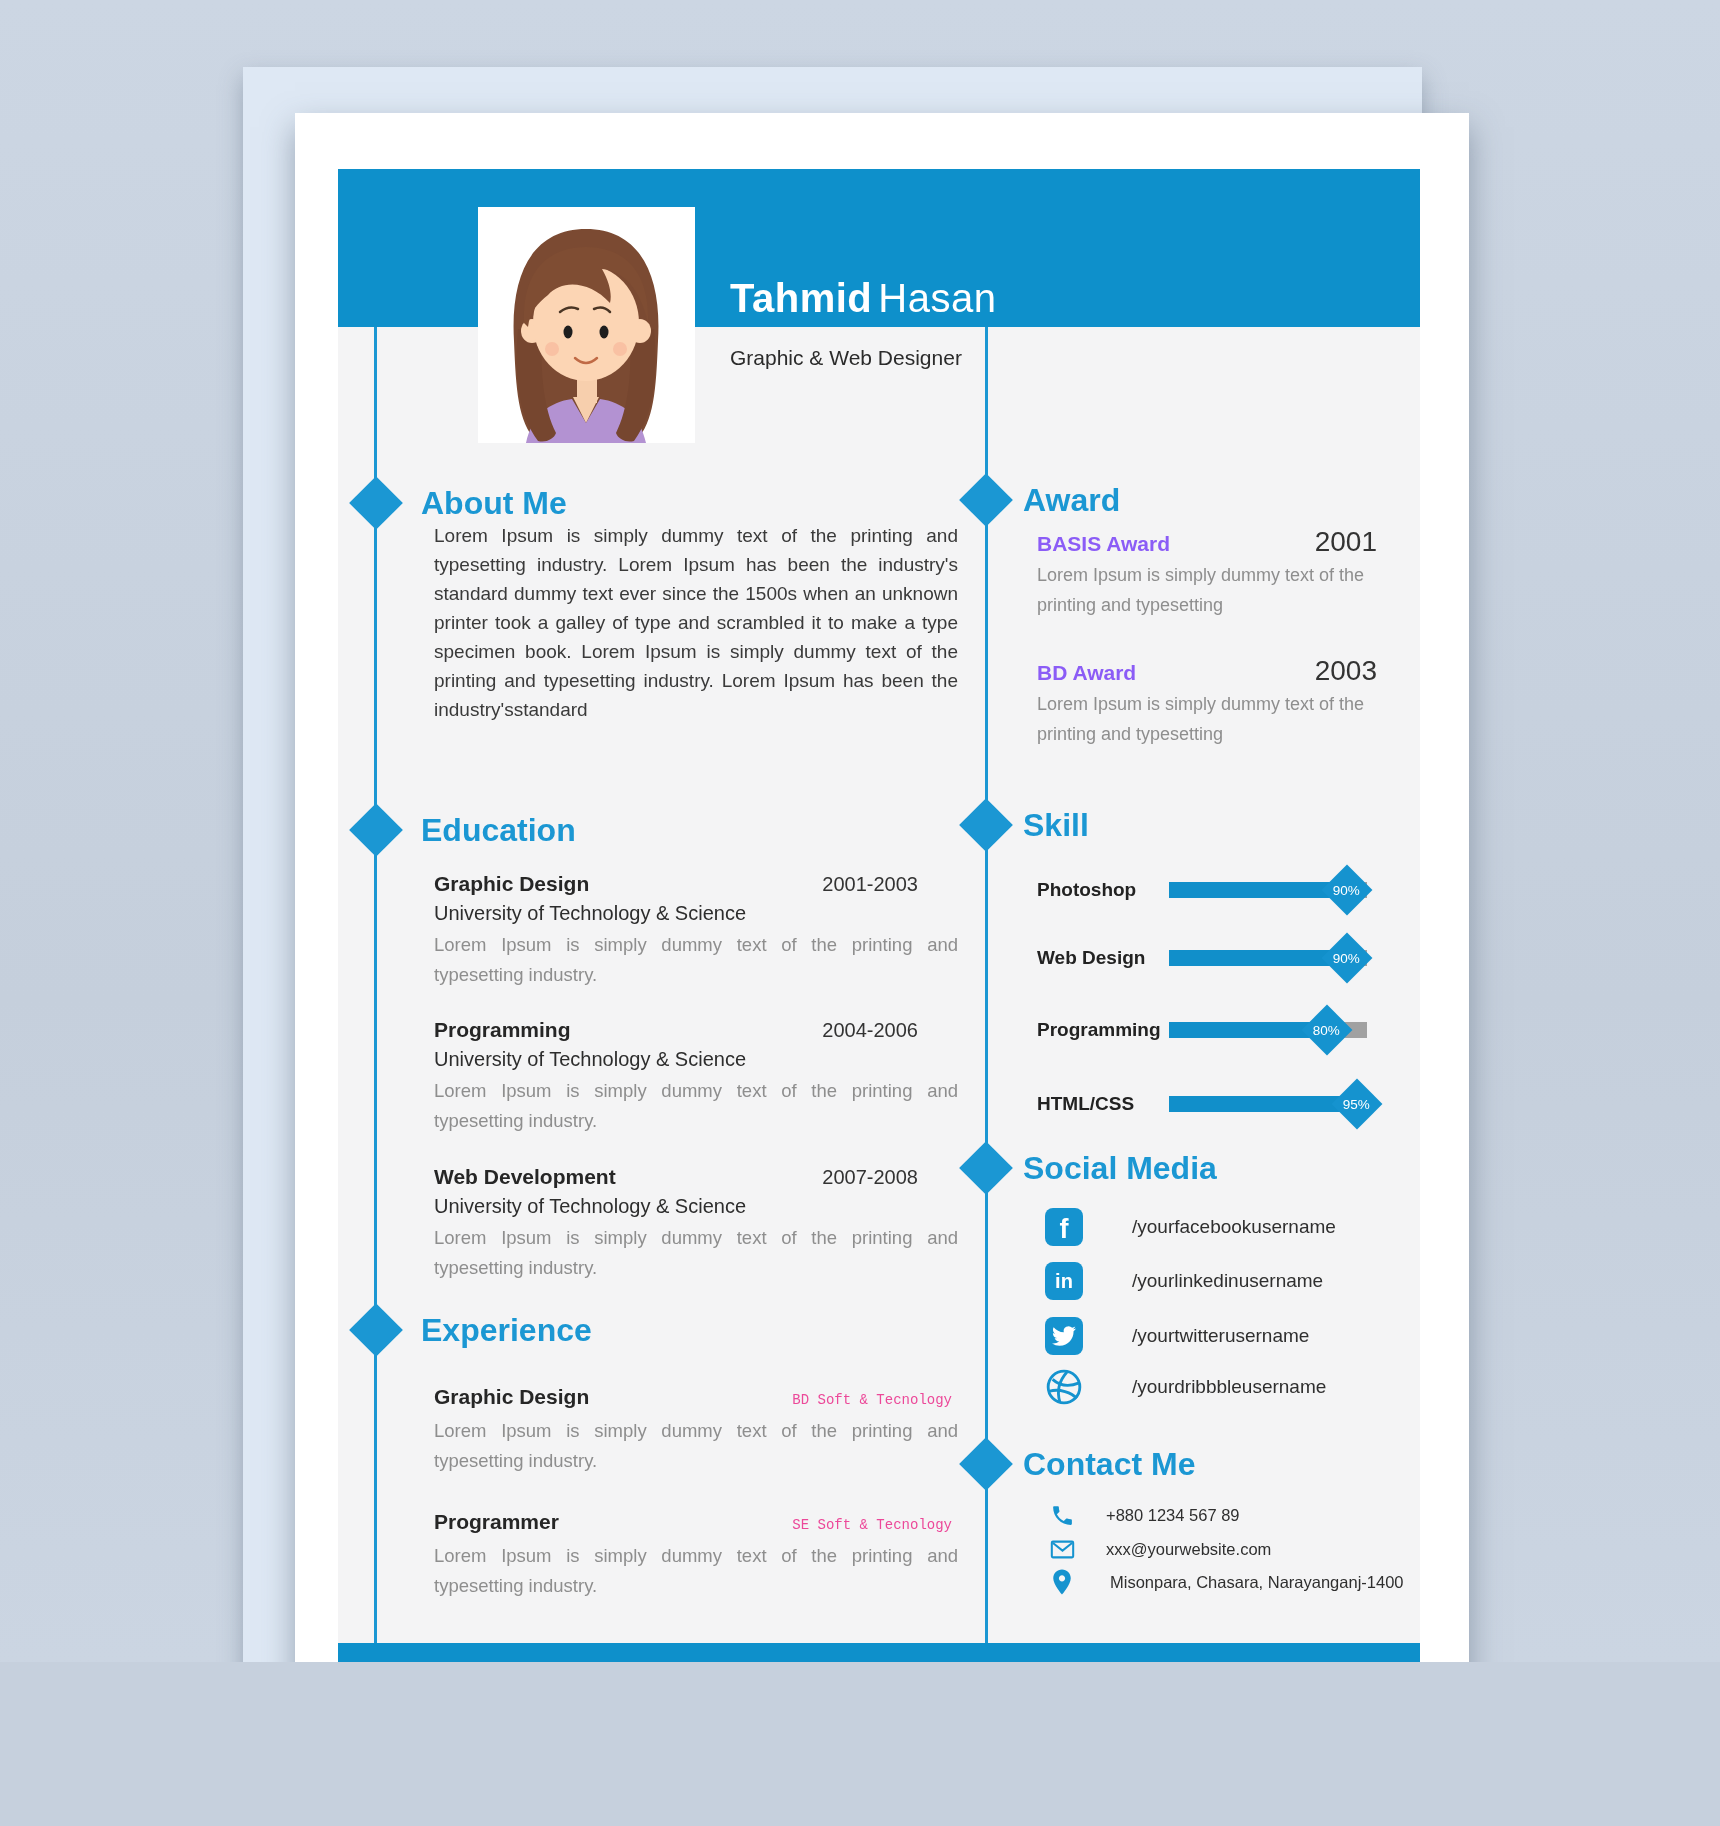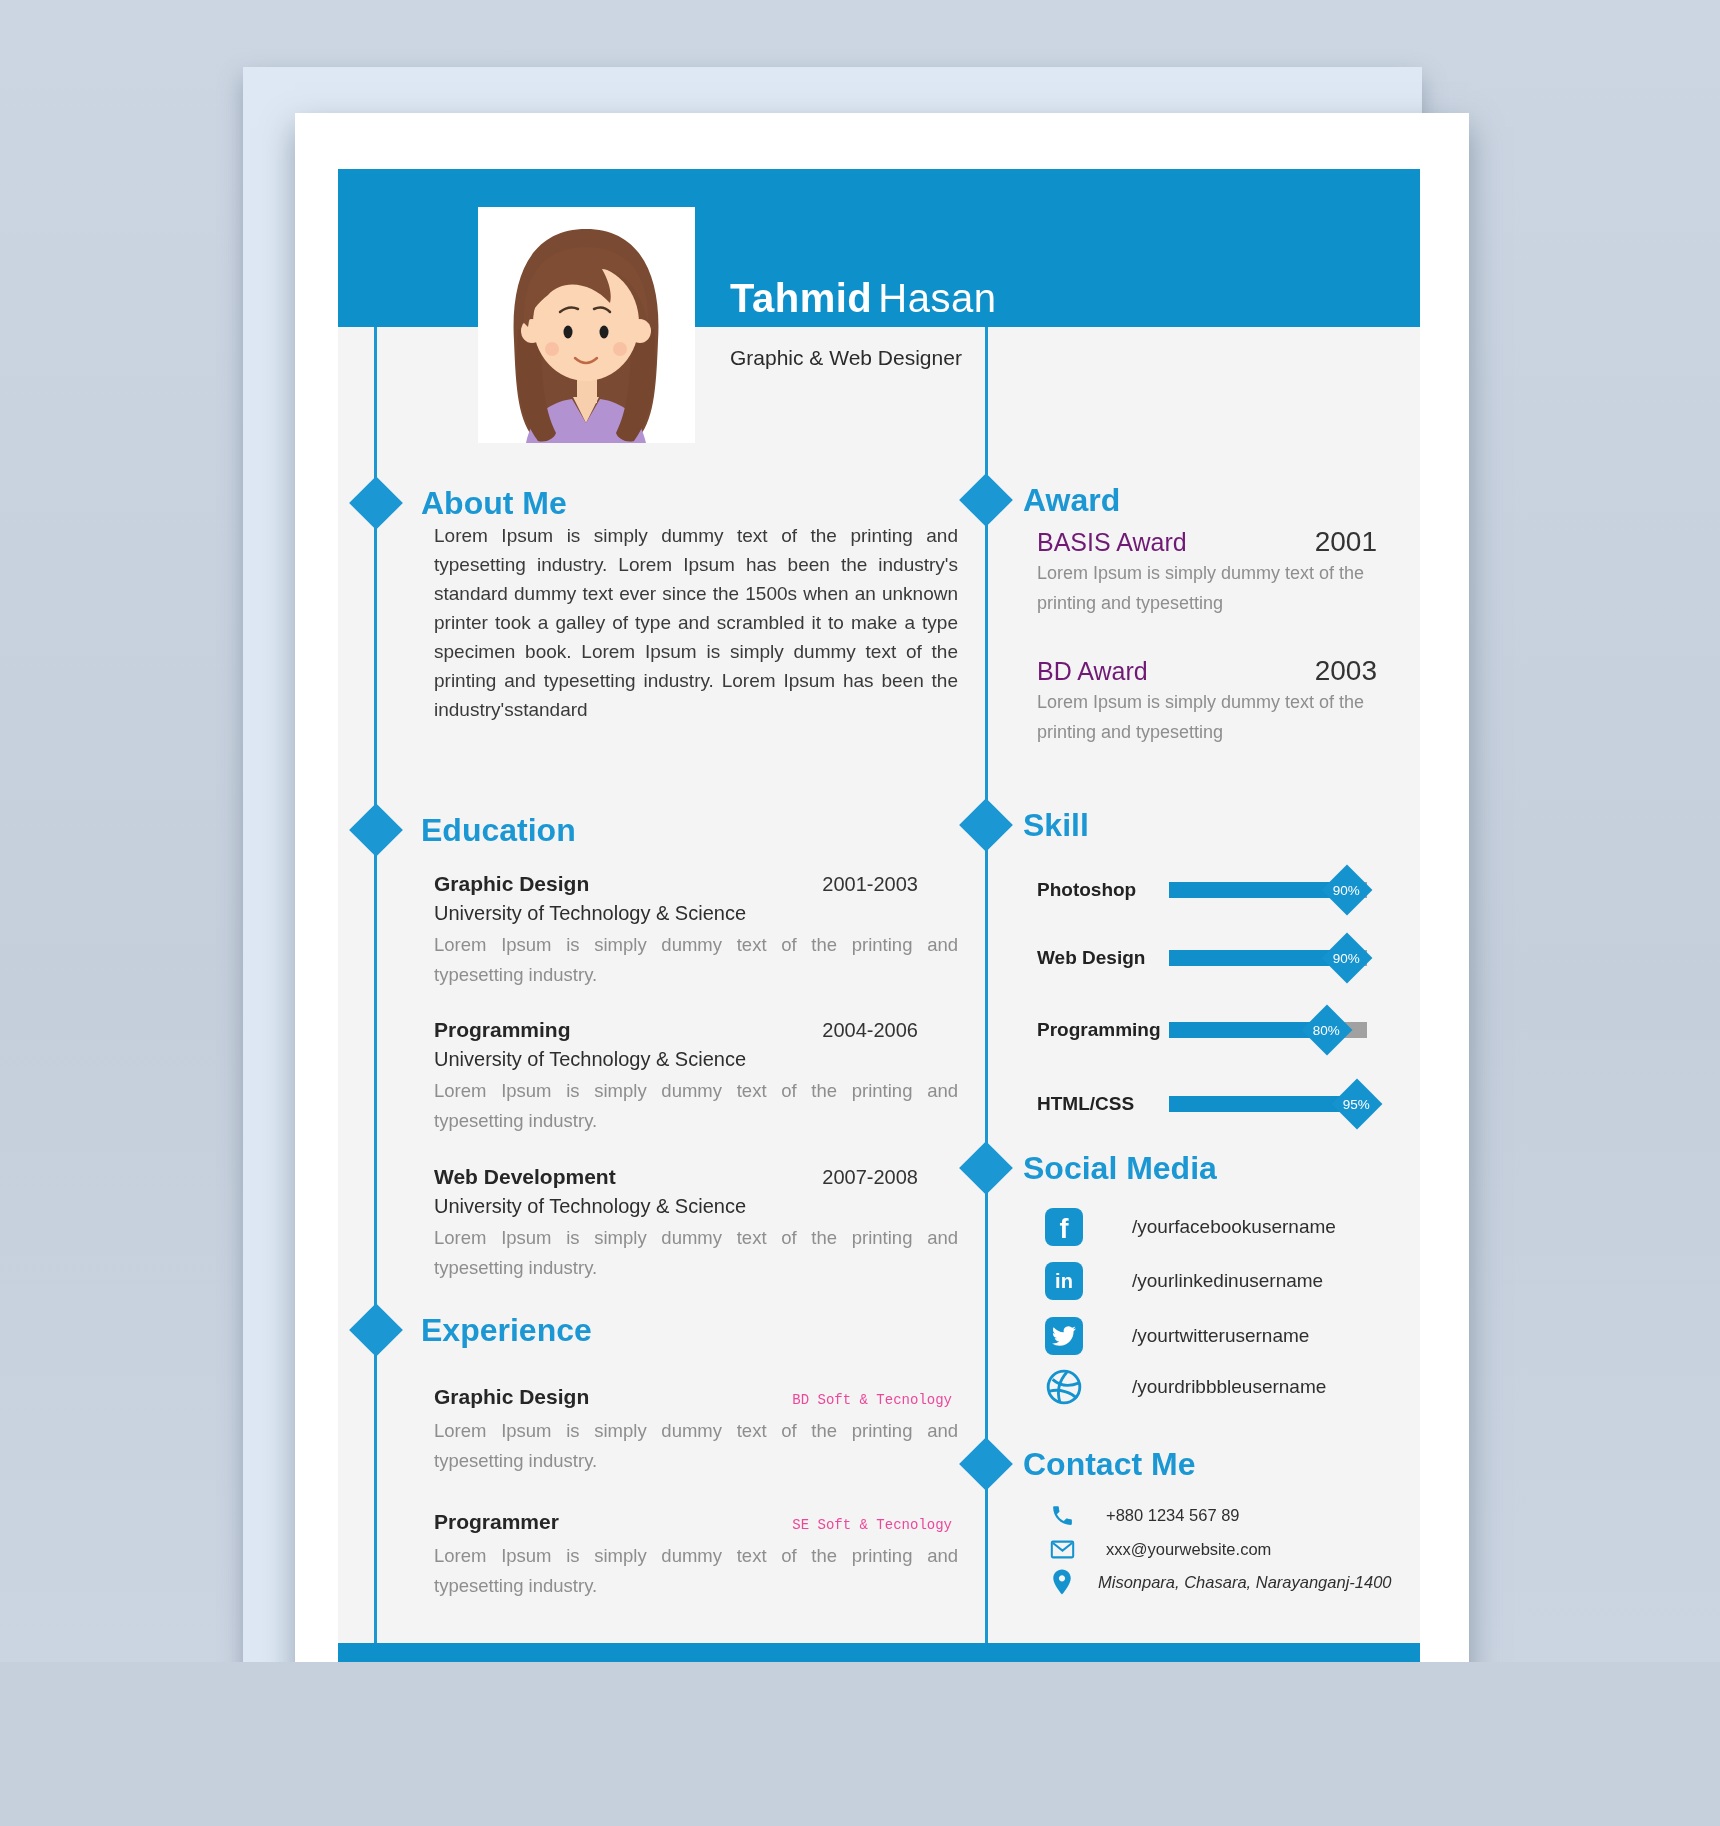--- a/index.html
+++ b/index.html
@@ -28,41 +28,41 @@
               color:#3a3a3a;text-align:justify;z-index:2;}
   .item{position:absolute;left:139px;width:524px;z-index:2;}
   .item-row{display:flex;justify-content:space-between;align-items:baseline;line-height:28px;}
   .item-title{font-size:21px;font-weight:700;color:#262626;}
   .item-year{font-size:20px;color:#333333;padding-right:40px;}
   .item-company{font-size:14px;color:#ec4899;padding-right:6px;font-family:Liberation Mono, monospace;}
   .item-school{font-size:20px;color:#2d2d2d;line-height:30px;}
   .item-desc{margin:2px 0 0 0;font-size:18.5px;line-height:30px;color:#8e8e8e;text-align:justify;}
   .aw-item{position:absolute;left:742px;width:340px;z-index:2;}
   .aw-row{display:flex;justify-content:space-between;align-items:baseline;line-height:28px;}
-  .aw-name{font-size:25px;font-weight:400;color:#701a75;}
+  .aw-name{font-size:21px;font-weight:700;color:#8b5cf6;}
   .aw-year{font-size:28px;color:#333333;}
   .aw-desc{margin:2px 0 0 0;font-size:18px;line-height:30px;color:#8e8e8e;}
   .skill-row{position:absolute;left:742px;width:340px;height:40px;z-index:2;}
   .skill-label{font-size:19px;font-weight:700;color:#222222;line-height:40px;}
   .bar{position:absolute;left:132px;top:12px;width:198px;height:16px;background:#a1a1a1;}
   .fill{position:absolute;left:0;top:0;height:16px;background:#118fca;}
   .marker{position:absolute;top:-10px;width:36px;height:36px;background:#1593cf;transform:rotate(45deg);
           display:flex;align-items:center;justify-content:center;}
   .pct{transform:rotate(-45deg);color:#ffffff;font-size:13.5px;}
   .social-row{position:absolute;left:742px;height:38px;z-index:2;display:flex;align-items:center;}
   .social-icon{width:38px;height:38px;margin-left:8px;border-radius:8px;background:#1593cf;color:#fff;
                display:flex;align-items:center;justify-content:center;flex:none;}
   .social-icon.outline{background:transparent;border-radius:0;}
   .fb-glyph{font-size:27px;font-weight:700;line-height:1;margin-top:4px;}
   .in-glyph{font-size:20px;font-weight:700;line-height:1;}
   .social-text{margin-left:49px;font-size:19px;color:#2f2f2f;}
   .contact-row{position:absolute;left:742px;height:32px;z-index:2;display:flex;align-items:center;}
   .contact-icon{width:32px;height:32px;margin-left:9px;display:flex;align-items:center;justify-content:center;flex:none;}
   .contact-text{margin-left:28px;font-size:16.5px;color:#2f2f2f;}
-  .contact-text.addr{margin-left:20px;font-style:italic;}
+  .contact-text.addr{margin-left:32px;}
 </style>
 </head>
 <body>
 
 <div class="stage">
   <div class="back-page"></div>
 
   <div class="front-page">
     <div class="content-bg"></div>
     <div class="vline vline-left"></div>

